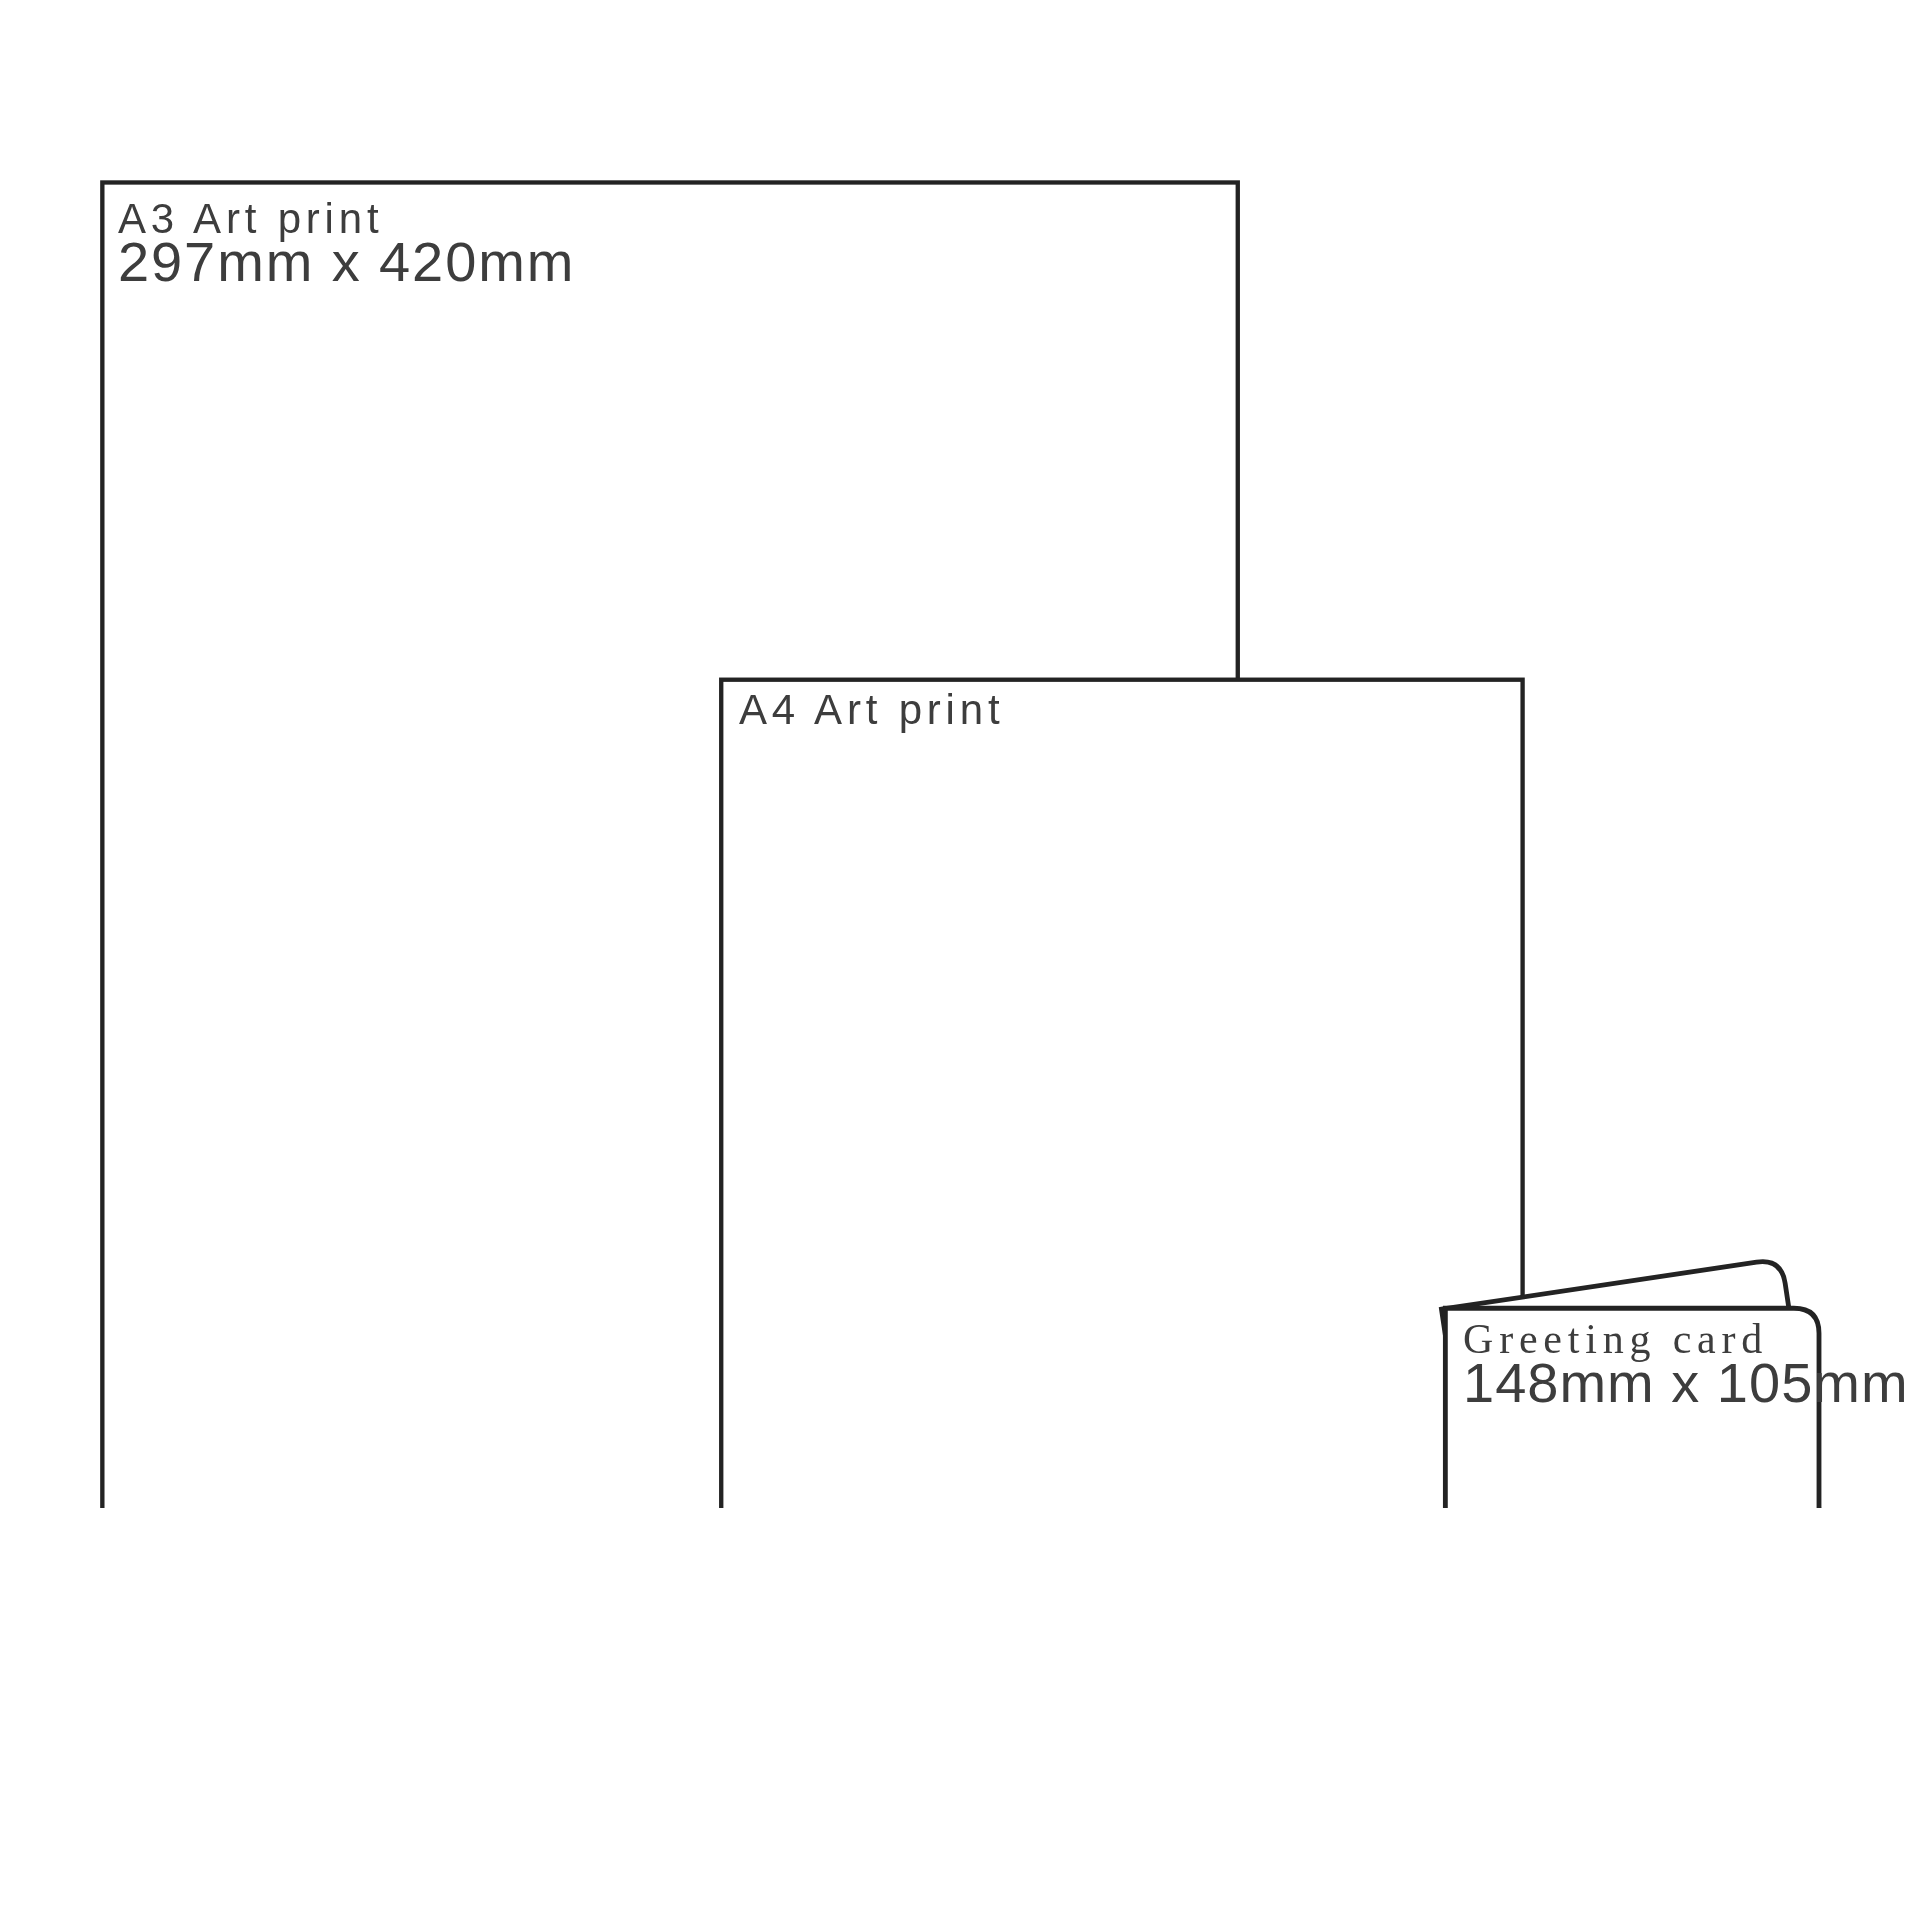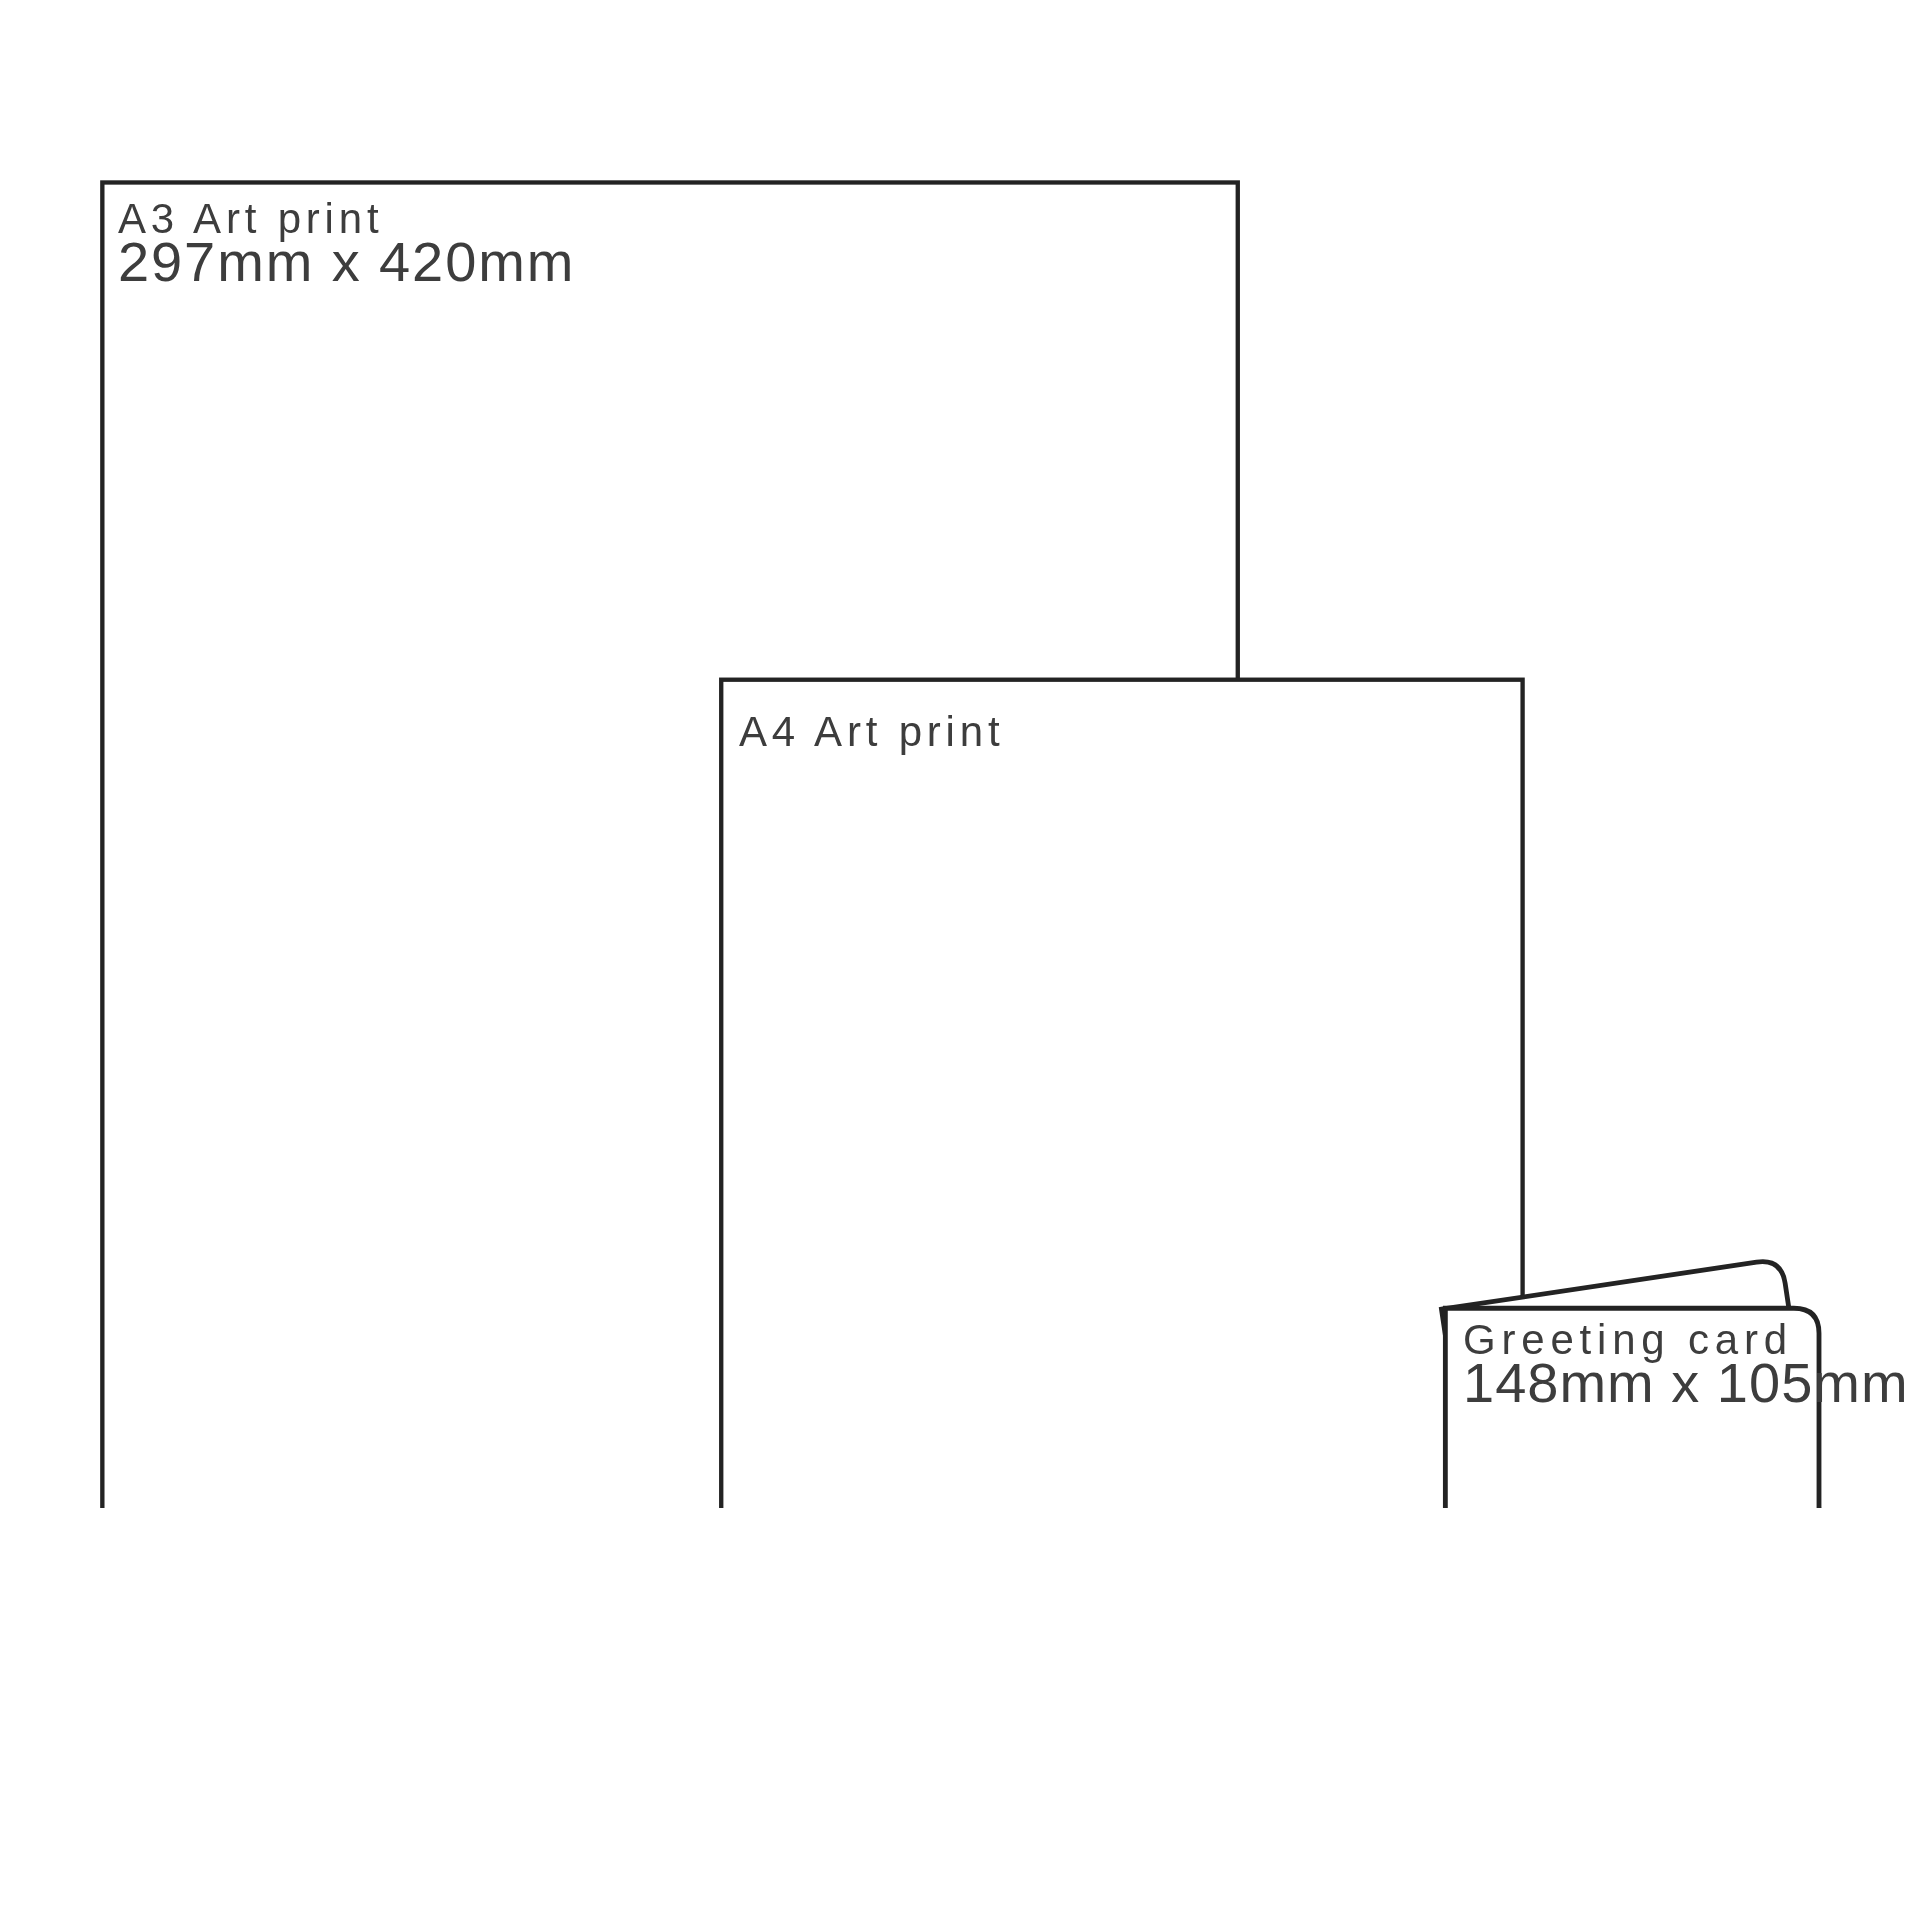--- a/index.html
+++ b/index.html
@@ -35,21 +35,21 @@
     white-space: nowrap;
   }
   .label .title {
     font-size: 42px;
     letter-spacing: 4.8px;
   }
   .label .dims {
     font-size: 56px;
     letter-spacing: 1.9px;
   }
-  .label-card .title { letter-spacing: 5.8px; }
+  .label-card .title { letter-spacing: 5.8px; font-family: Liberation Serif, serif; }
   .label-card .dims  { letter-spacing: 1px; }
 </style>
 </head>
 <body>
 
 <div class="canvas">
 
   <svg width="1931" height="1931" viewBox="0 0 2000 2000">
 
     <rect class="shape print-shape" x="106" y="189" width="1176" height="1661"></rect>
@@ -59,21 +59,21 @@
     <path class="shape card-shape" d="M 1493 1356 H 1823 Q 1849 1356 1849 1382 V 1876 H 1493 Z" transform="rotate(-8.5 1493 1356)"></path>
 
     <path class="shape card-shape" d="M 1497 1355 H 1858 Q 1884 1355 1884 1381 V 1896 Q 1884 1912 1868 1912 H 1497 Z"></path>
   </svg>
 
   <div class="label" style="left:118px; top:197px">
     <div class="title">A3 Art print</div>
     <div class="dims">297mm x 420mm</div>
   </div>
 
-  <div class="label" style="left:739px; top:710px">
+  <div class="label" style="left:739px; top:688px">
     <div class="title">A4 Art print</div>
   </div>
 
   <div class="label label-card" style="left:1463px; top:1318px">
     <div class="title">Greeting card</div>
     <div class="dims">148mm x 105mm</div>
   </div>
 
 </div>
 

